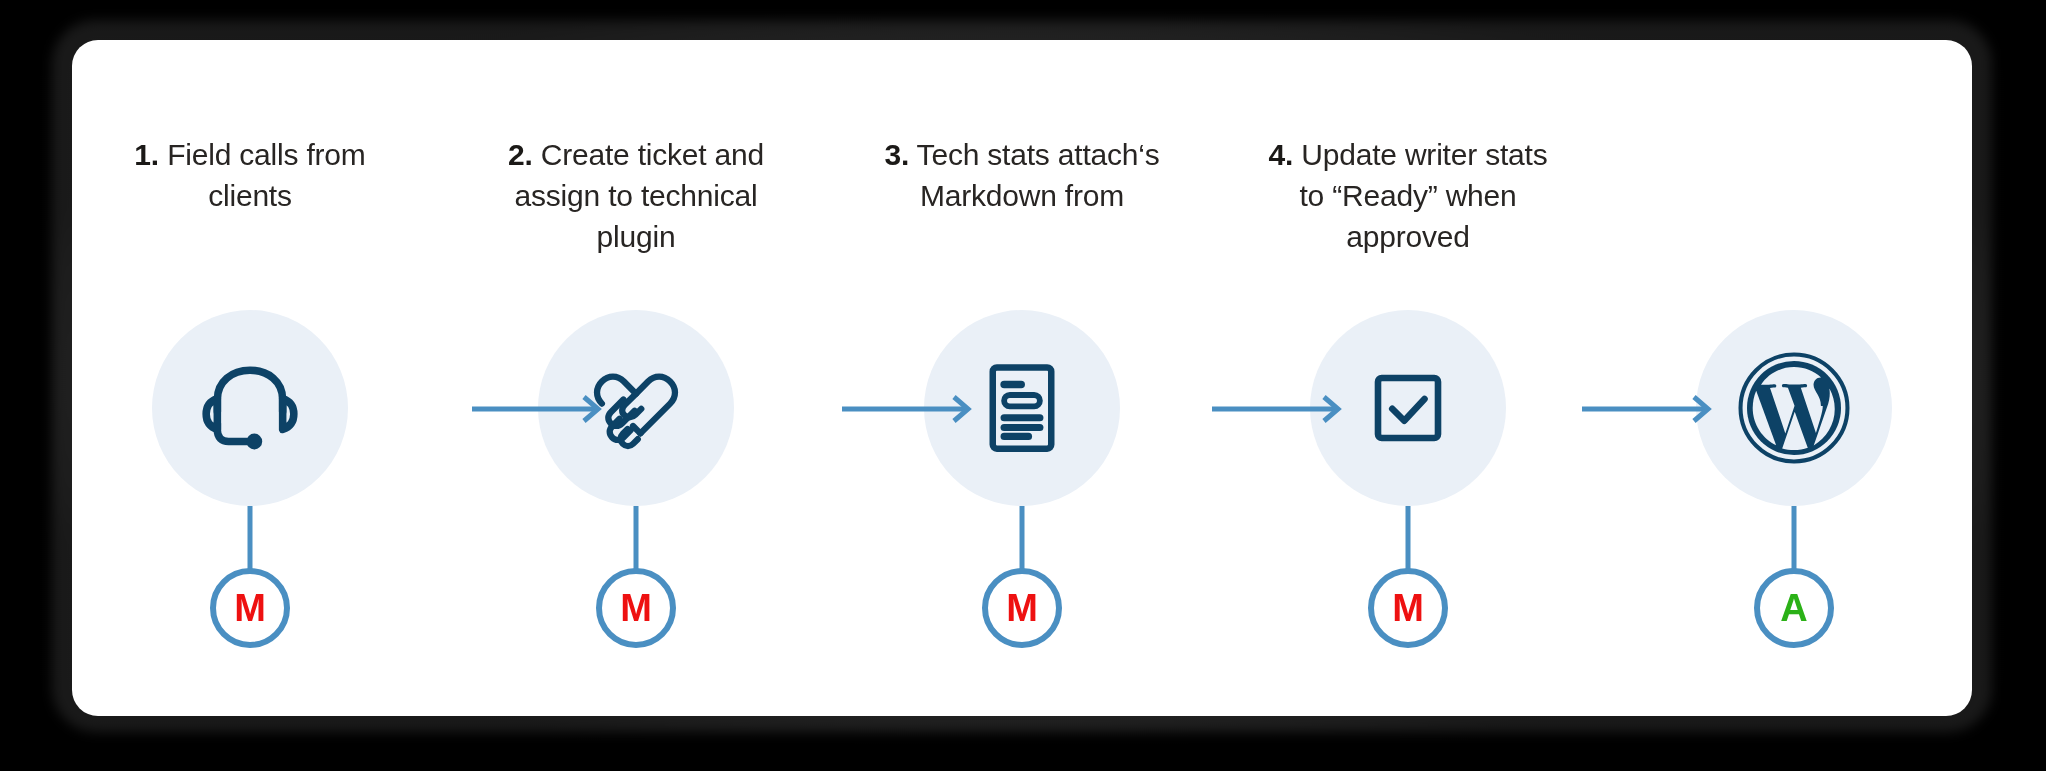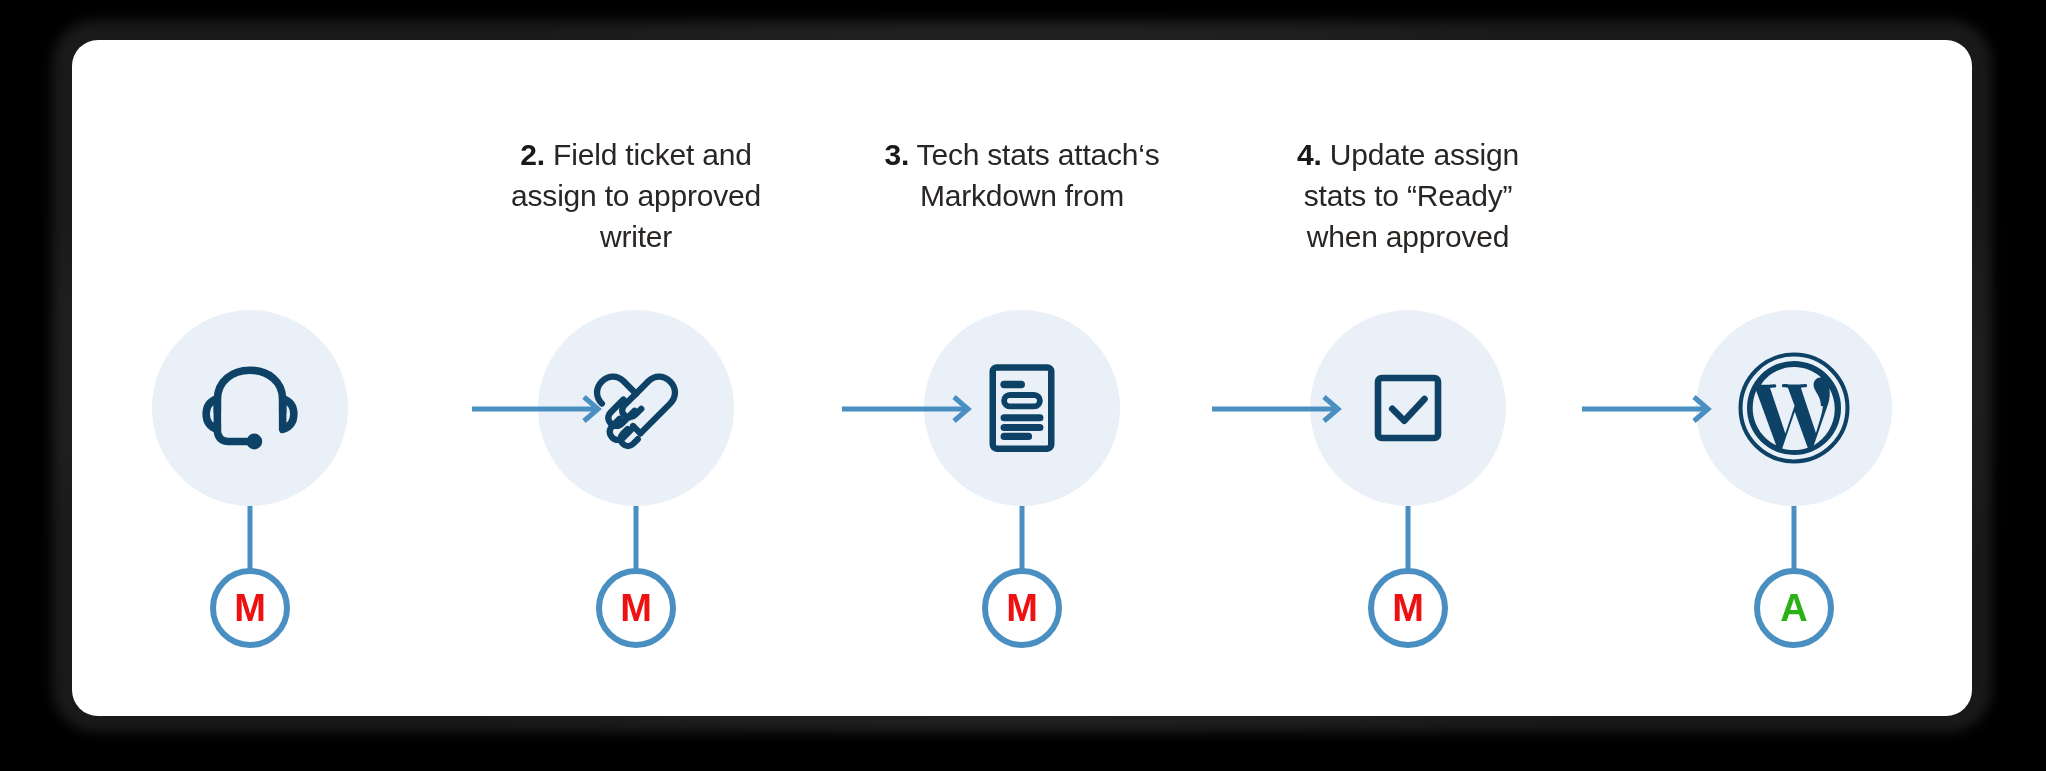--- a/index.html
+++ b/index.html
@@ -148,41 +148,46 @@
 
 <div id="stage">
 
   <div class="shadow-halo"></div>
 
   <div class="card">
 
     <div class="steps">
 
       <div class="step">
+        <div class="step-caption">
+          <span class="num">1.</span>
+          <span>Field calls from</span>
+          <span>clients</span>
+        </div>
         <div class="icon-circle">
           <span>
             <svg width="110" height="110" viewBox="0 0 64 64" fill="none" stroke="#0d4266" stroke-width="4.4" stroke-linecap="round" stroke-linejoin="round">
               <path d="M13 34 V27 C13 16.5 21.5 10 32 10 C42.5 10 51 16.5 51 27 V34"></path>
               <path d="M13 26.5 C8.5 28 6.5 31.5 6.5 35.5 C6.5 39.5 8.5 43 13 44.5 Z"></path>
               <path d="M51 26.5 C55.5 28 57.5 31.5 57.5 35.5 C57.5 39.5 55.5 43 51 44.5 Z"></path>
               <path d="M13 41 V45 C13 49 15.5 51.5 19.5 51.5 H30"></path>
               <circle cx="34.5" cy="51.5" r="4.6" fill="#0d4266" stroke="none"></circle>
             </svg>
           </span>
         </div>
         <div class="stem"></div>
         <div class="badge manual">M</div>
       </div>
 
       <div class="step">
         <div class="step-caption">
           <span class="num">2.</span>
-          <span>Field ticket and</span>
-          <span>assign to approved</span>
-          <span>writer</span>
+          <span>Create ticket and</span>
+          <span>assign to technical</span>
+          <span>plugin</span>
         </div>
         <div class="icon-circle">
           <span>
             <svg width="112" height="112" viewBox="0 0 64 64" fill="none" stroke="#0d4266" stroke-width="3.6" stroke-linecap="round" stroke-linejoin="round">
               <path d="M12.5 29.5 C8.8 25.8 8.8 20.6 12.5 16.9 C16.2 13.2 21.4 13.2 25.1 16.9 L32 23.8 L38.9 16.9 C42.6 13.2 47.8 13.2 51.5 16.9 C55.2 20.6 55.2 25.8 51.5 29.5 L34.5 46.5"></path>
               <path d="M32 23.8 L25.6 30.2 C23.6 32.2 23.6 34.8 25.6 36.3 C27.5 37.8 30 37.5 31.6 35.9 L35 32.5"></path>
               <path d="M24.8 27.2 L17.6 34.4 C15.7 36.3 15.7 38.9 17.6 40.8 C19.5 42.7 22.1 42.7 24 40.8 L31.2 33.6"></path>
               <path d="M22.6 38.2 L18.4 42.4 C16.5 44.3 16.5 46.9 18.4 48.8 C20.3 50.7 22.9 50.7 24.8 48.8 L29 44.6"></path>
               <path d="M27.2 44 L24.5 46.7 C22.8 48.4 22.8 50.8 24.5 52.5 C26.2 54.2 28.6 54.2 30.3 52.5 L33 49.8"></path>
               <path d="M34.5 46.5 L30.3 42.3"></path>
@@ -212,21 +217,21 @@
             </svg>
           </span>
         </div>
         <div class="stem"></div>
         <div class="badge manual">M</div>
       </div>
 
       <div class="step">
         <div class="step-caption">
           <span class="num">4.</span>
-          <span>Update assign</span>
+          <span>Update writer</span>
           <span>stats to “Ready”</span>
           <span>when approved</span>
         </div>
         <div class="icon-circle">
           <span>
             <svg width="96" height="96" viewBox="0 0 64 64" fill="none" stroke="#0d4266" stroke-width="4.4" stroke-linecap="round" stroke-linejoin="round">
               <rect x="12" y="12" width="40" height="40" rx="2.5"></rect>
               <path d="M21.5 32.5 L29.5 40.5 L43 26"></path>
             </svg>
           </span>

